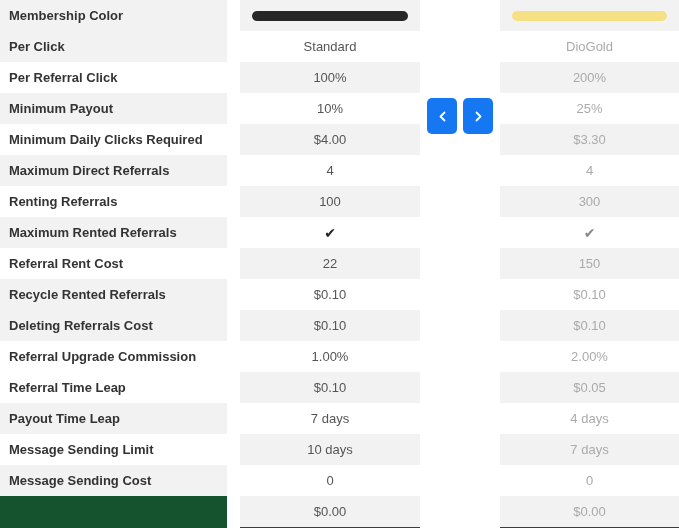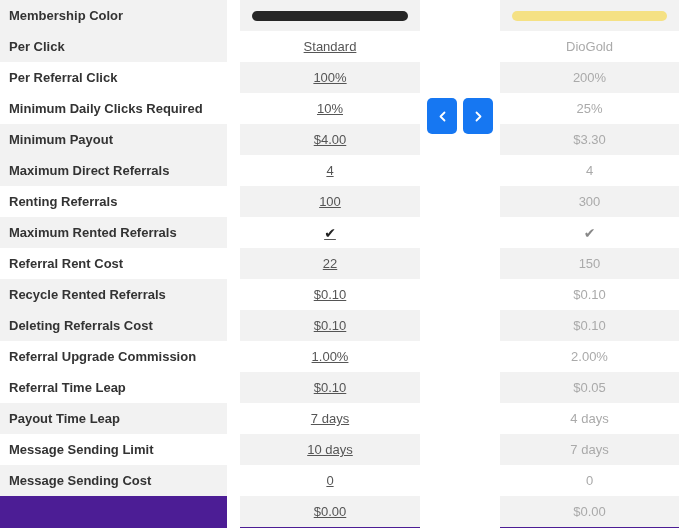--- a/index.html
+++ b/index.html
@@ -11,21 +11,21 @@
     background: #ffffff;
     font-family: "Liberation Sans", sans-serif;
   }
 
   #comparison-root {
     position: relative;
     width: 679px;
     height: 528px;
     display: flex;
     align-items: flex-start;
-    background: #4c1d95;
+    background: #14532d;
     text-align: center;
   }
 
   
   .col { position: relative; }
 
   .col-labels {
     width: 227px;
     flex: 0 0 227px;
   }
@@ -72,21 +72,20 @@
     padding-left: 9px;
     color: #333333;
     font-weight: bold;
     justify-content: flex-start;
   }
 
   .col-values .row {
     justify-content: center;
     color: #555555;
     font-weight: normal;
-    text-decoration: underline;
   }
 
   .col-values-b .row {
     justify-content: center;
     color: #aaaaaa;
     font-weight: normal;
   }
 
   
   .row.swatch-row { padding: 0 12px; }
@@ -139,25 +138,25 @@
   <div class="col col-labels">
       <div class="row odd">
         <span>Membership Color</span>
       </div>
       <div class="row odd">
         <span>Per Click</span>
       </div>
       <div class="row even">
         <span>Per Referral Click</span>
       </div>
+      <div class="row odd">
+        <span>Minimum Payout</span>
+      </div>
       <div class="row even">
         <span>Minimum Daily Clicks Required</span>
-      </div>
-      <div class="row odd">
-        <span>Minimum Payout</span>
       </div>
       <div class="row odd">
         <span>Maximum Direct Referrals</span>
       </div>
       <div class="row even">
         <span>Renting Referrals</span>
       </div>
       <div class="row odd">
         <span>Maximum Rented Referrals</span>
       </div>

